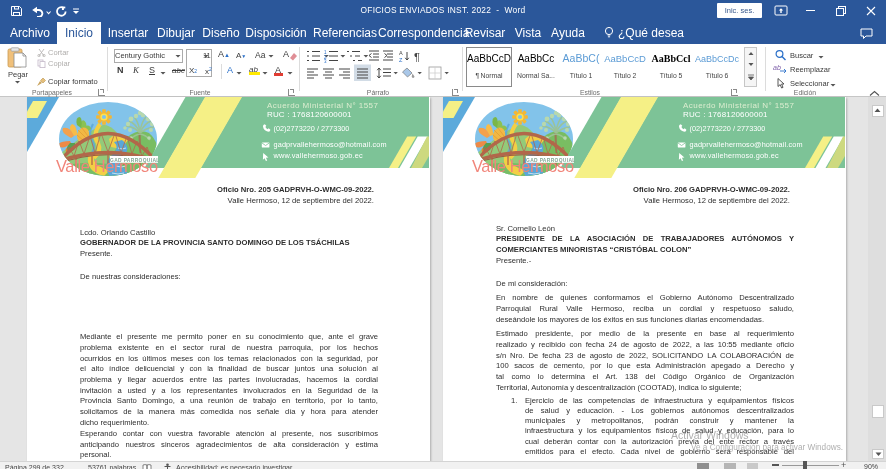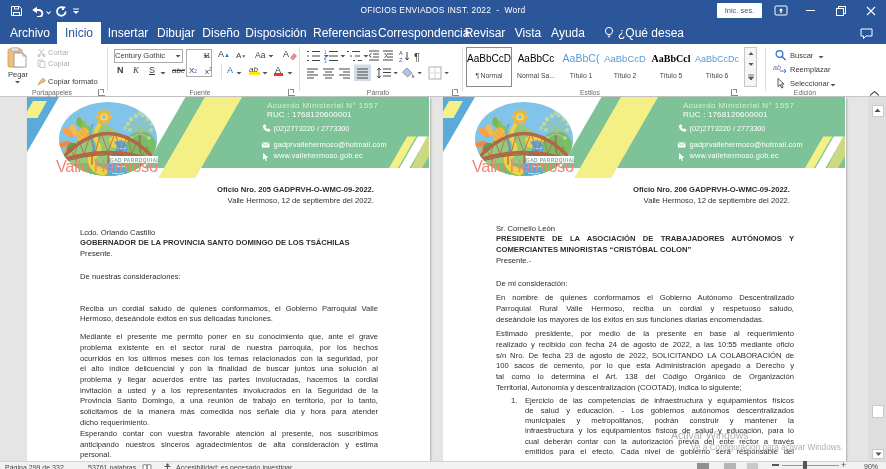--- a/index.html
+++ b/index.html
@@ -421,24 +421,20 @@
     </defs>
   </svg>
 
   <div class="page" id="page1">
     <svg class="abs" style="left:0;top:0" width="403" height="92" viewBox="0 0 403 92">
           <use href="#hdr"></use>
         </svg>
     <div class="doc right" style="top:88px;padding-right:4px;"><span class="b">Oficio Nro. 205 GADPRVH-O-WMC-09-2022.</span><br>Valle Hermoso, 12 de septiembre del 2022.</div>
     <div class="doc" style="top:130.5px;">Lcdo. Orlando Castillo<br><span class="b">GOBERNADOR DE LA PROVINCIA SANTO DOMINGO DE LOS TSÁCHILAS</span><br>Presente.</div>
     <div class="doc" style="top:175.2px;">De nuestras consideraciones:</div>
-    <div class="doc just" style="top:206.7px;">
-      <div>Reciba un cordial saludo de quienes conformamos, el Gobierno Parroquial Valle</div>
-      <div class="last">Hermoso, deseándole éxitos en sus delicadas funciones.</div>
-    </div>
     <div class="doc just" style="top:235.3px;">
       <div>Mediante el presente me permito poner en su conocimiento que, ante el grave</div>
       <div>problema existente en el sector rural de nuestra parroquia, por los hechos</div>
       <div>ocurridos en los últimos meses con los temas relacionados con la seguridad, por</div>
       <div>el alto índice delicuencial y con la finalidad de buscar juntos una solución al</div>
       <div>problema y llegar acuerdos entre las partes involucradas, hacemos la cordial</div>
       <div>invitación a usted y a los representantes involucrados en la Seguridad de la</div>
       <div>Provincia Santo Domingo, a una reunión de trabajo en territorio, por lo tanto,</div>
       <div>solicitamos de la manera más comedida nos señale día y hora para atender</div>
       <div class="last">dicho requerimiento.</div>

